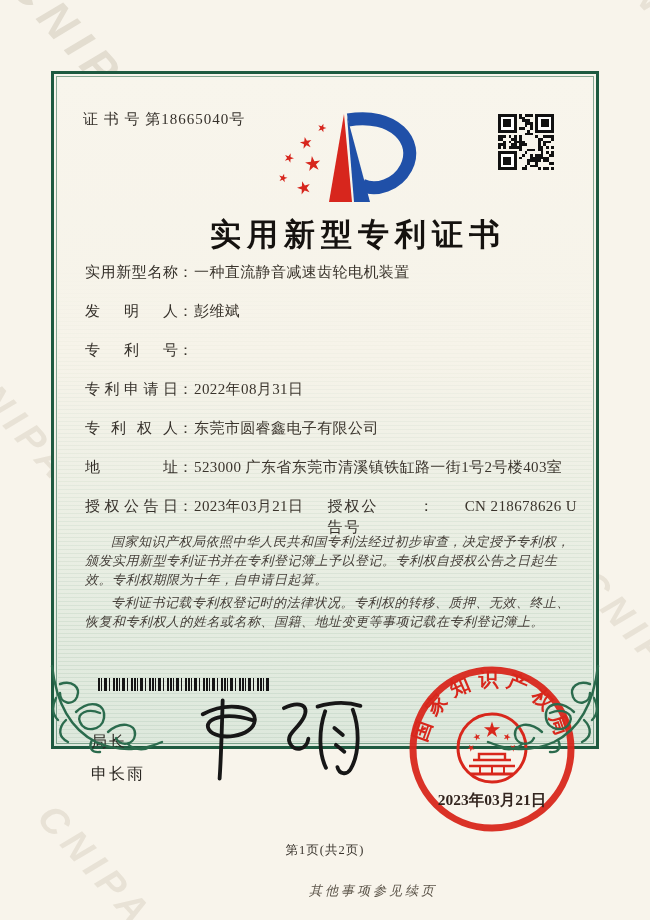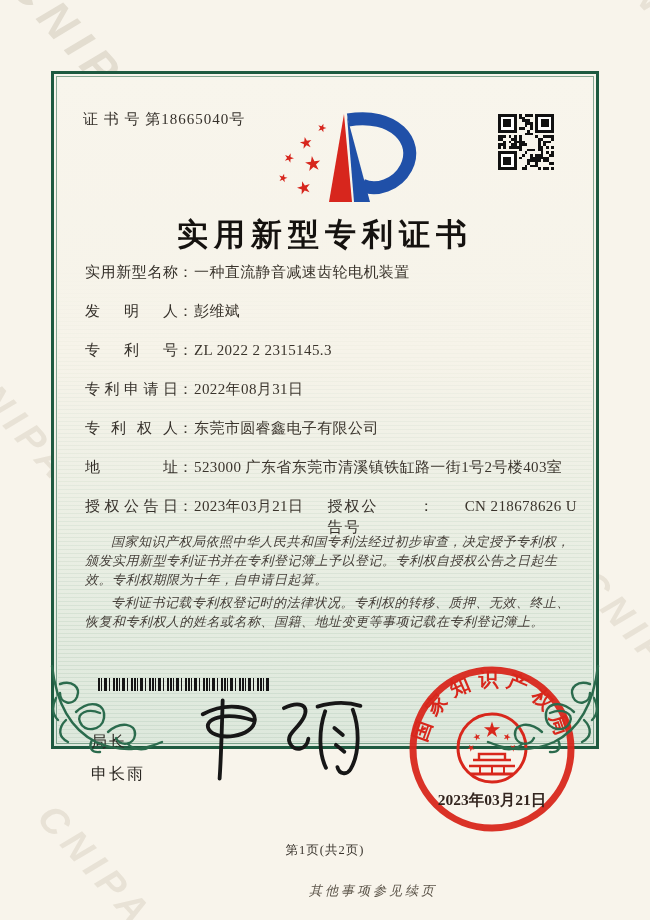--- a/index.html
+++ b/index.html
@@ -53,21 +53,21 @@
   .cert-no{
     position:absolute;left:29px;top:36px;
     font-size:15px;letter-spacing:1px;color:#35302a;z-index:2;
   }
   .qr{position:absolute;right:42px;top:40px;width:56px;height:56px;z-index:2;}
   .qr svg{width:100%;height:100%;display:block;}
   .logo{position:absolute;left:204px;top:36px;width:170px;height:102px;z-index:2;}
   .cert-title{
     position:absolute;left:0;top:140px;width:100%;
     text-align:center;font-size:31px;font-weight:bold;
-    letter-spacing:6px;color:#15120f;z-index:2;
+    letter-spacing:6px;color:#15120f;z-index:2;padding-left:33px;
   }
 
   
   .fields{position:absolute;left:31px;top:188px;width:492px;z-index:2;}
   .frow{display:flex;align-items:baseline;font-size:15px;line-height:21px;margin-bottom:18px;color:#3a342c;}
   .flabel{
     display:inline-block;width:93px;flex:0 0 93px;
     text-align:justify;text-align-last:justify;
     -moz-text-align-last:justify;color:#35302a;
   }
@@ -312,21 +312,20 @@
           <span class="fvalue">一种直流静音减速齿轮电机装置</span>
       </div>
       <div class="frow">
         <span class="flabel">发明人</span>
           <span class="fcolon">：</span>
           <span class="fvalue">彭维斌</span>
       </div>
       <div class="frow">
         <span class="flabel">专利号</span>
           <span class="fcolon">：</span>
-          <span class="fvalue">ZL 2022 2 2315145.3</span>
       </div>
       <div class="frow">
         <span class="flabel">专利申请日</span>
           <span class="fcolon">：</span>
           <span class="fvalue">2022年08月31日</span>
       </div>
       <div class="frow">
         <span class="flabel">专利权人</span>
           <span class="fcolon">：</span>
           <span class="fvalue">东莞市圆睿鑫电子有限公司</span>

